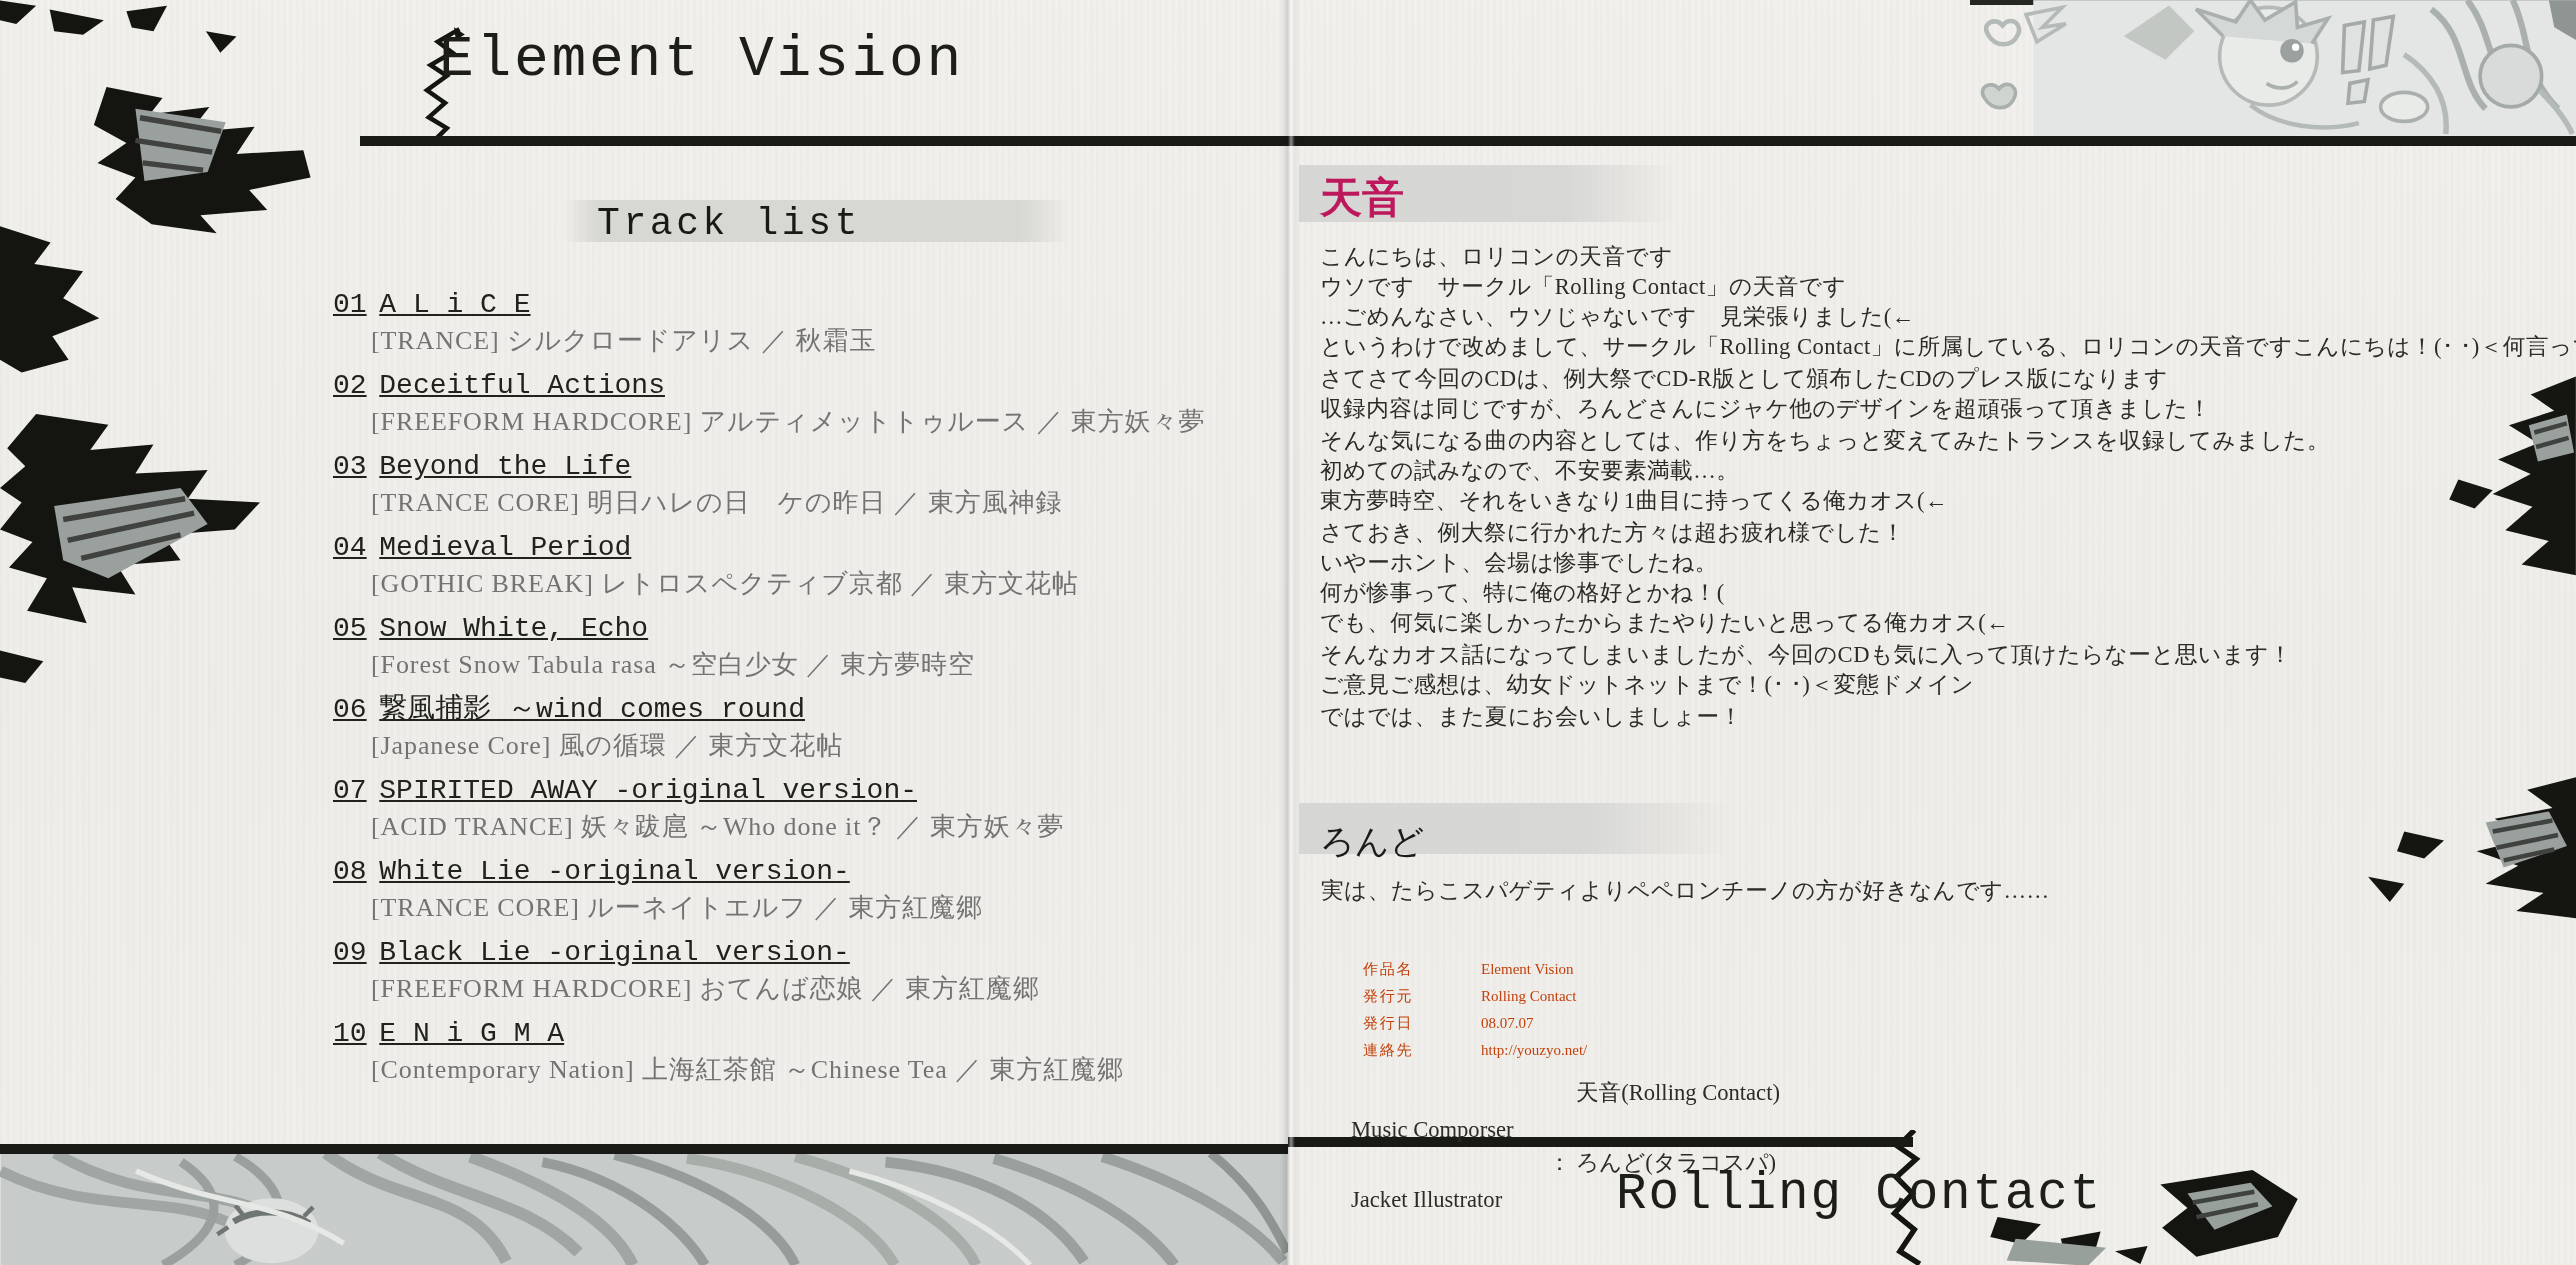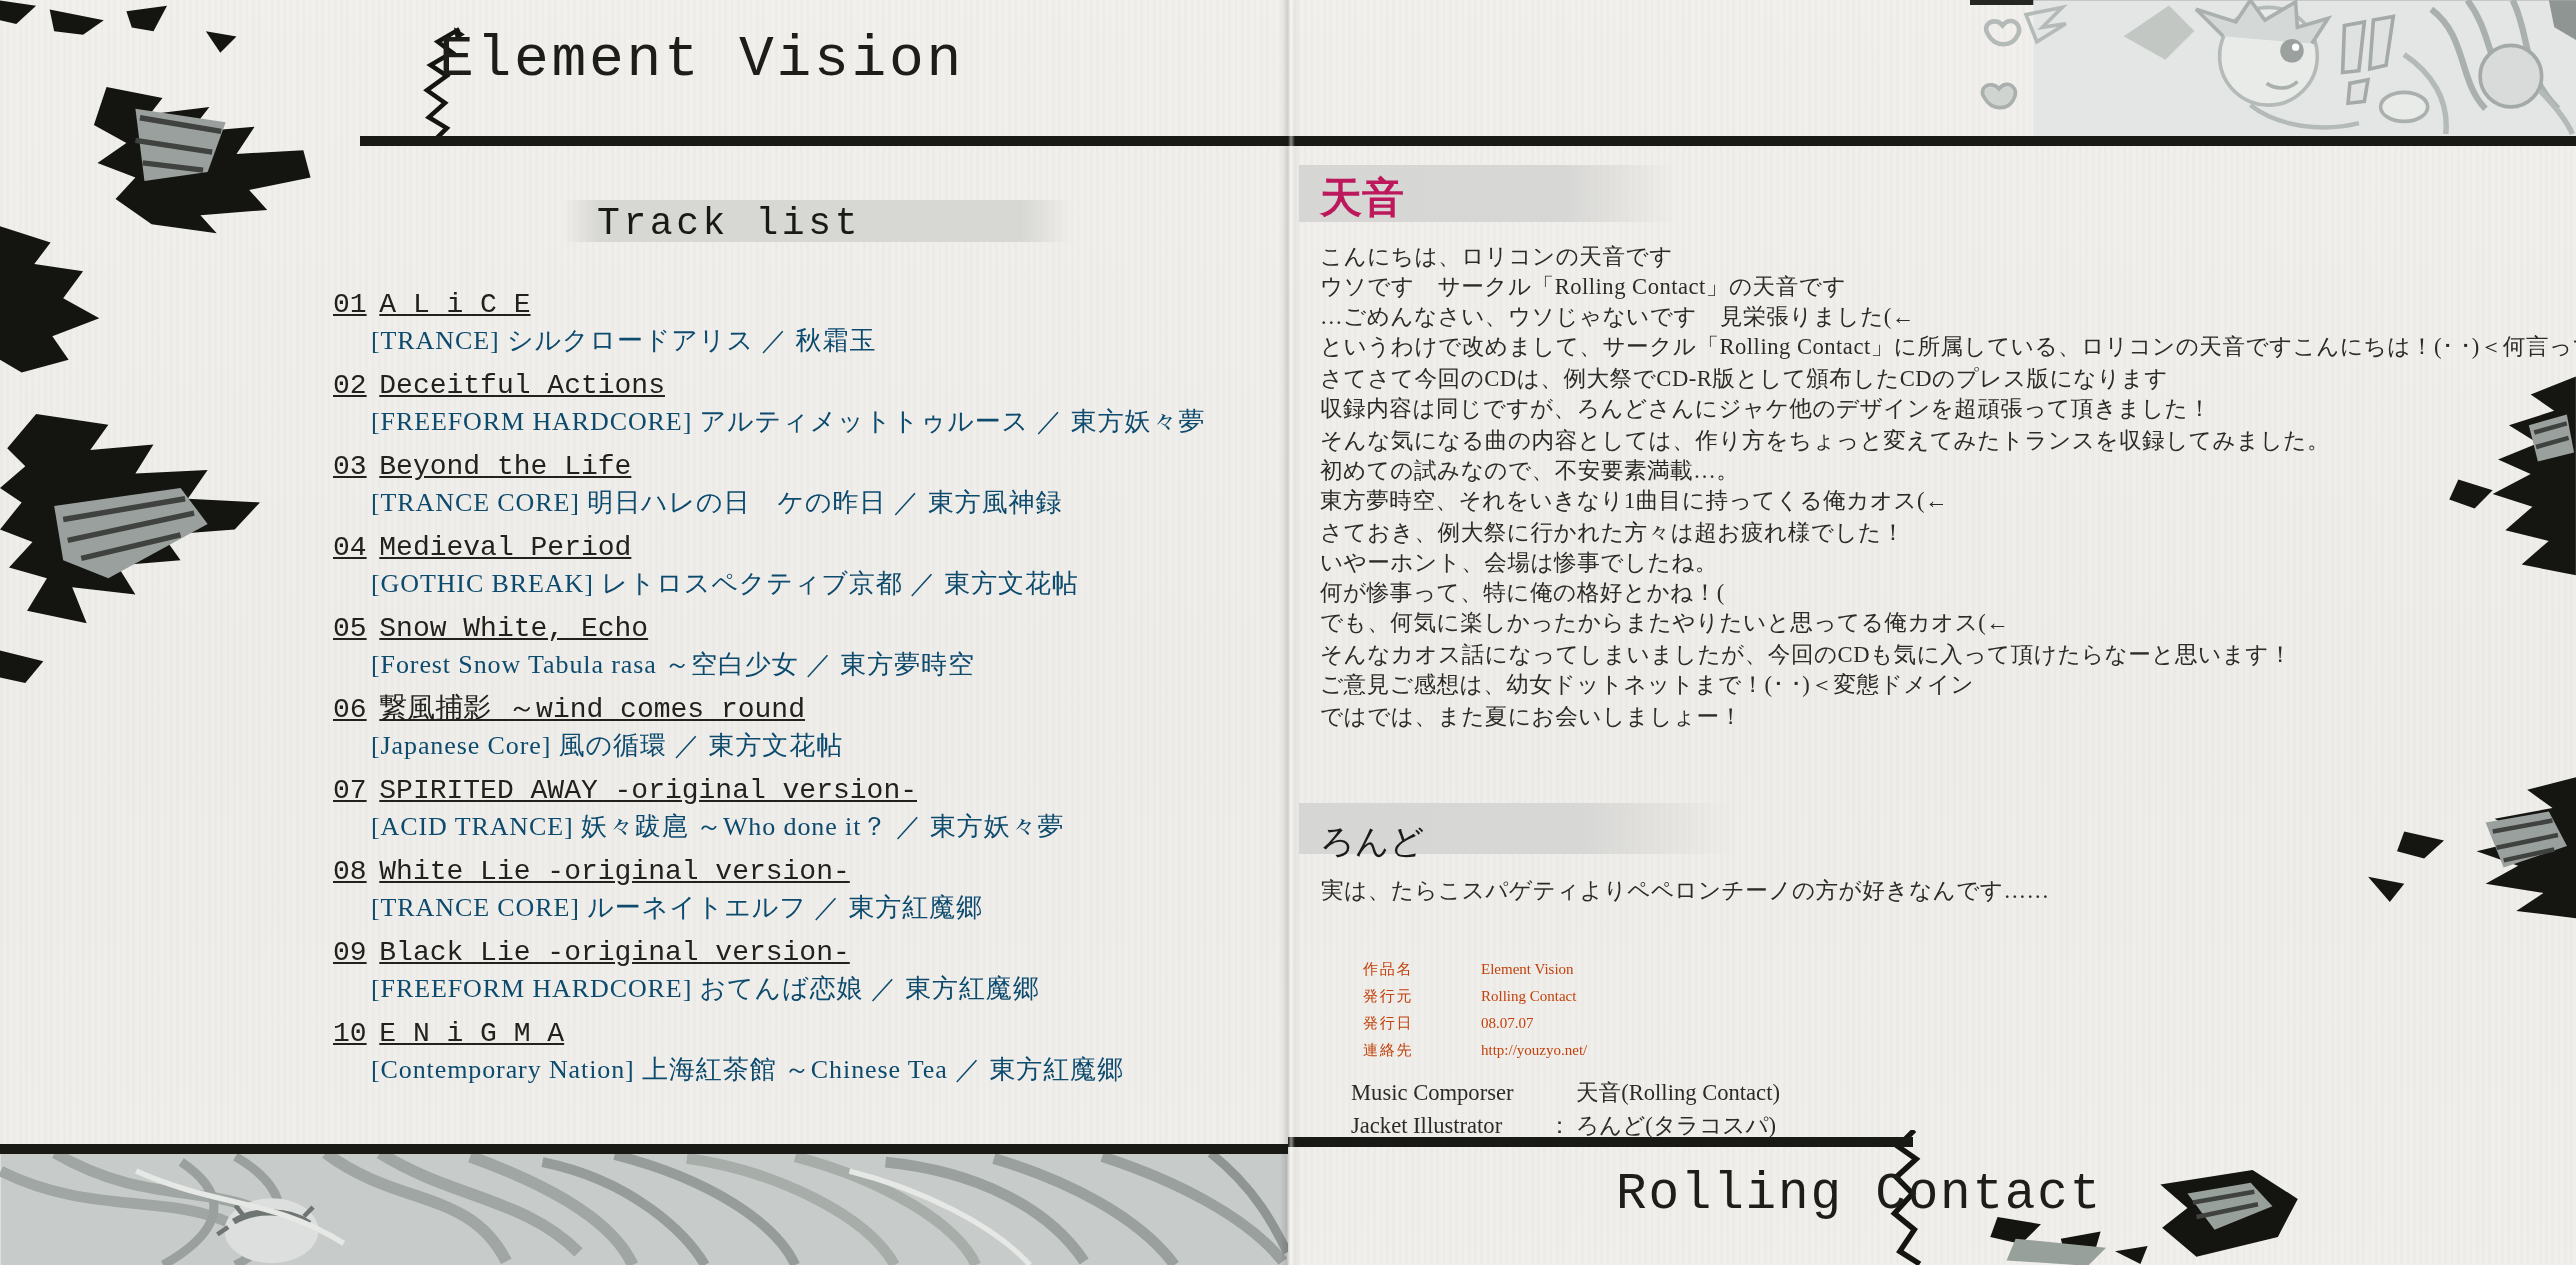--- a/index.html
+++ b/index.html
@@ -37,21 +37,21 @@
     font-size:38px;letter-spacing:3.6px;color:#191916;white-space:nowrap;text-align:right;
   }
   .tracks{left:333px;top:287px;width:949px;}
   .track{height:81px;}
   .track-line1{
     font-family:"Liberation Mono","DejaVu Sans Mono",monospace;
     font-size:28px;color:#21211d;white-space:nowrap;line-height:36px;text-decoration:underline;
   }
   .track-no{margin-right:12.7px;}
   .track-line2{
-    font-size:26px;color:#0c4a6e;white-space:nowrap;line-height:36px;
+    font-size:26px;color:#737373;white-space:nowrap;line-height:36px;
     padding-left:38px;letter-spacing:0.9px;
   }
   
   .amane-band{
     left:1299px;top:165px;width:380px;height:57px;
     background:linear-gradient(90deg,#d6d6d4 0%,#d7d7d5 70%,rgba(215,215,213,0) 100%);
   }
   .amane-heading{
     left:1320px;top:170px;font-size:42px;font-weight:600;color:#be185d;white-space:nowrap;
   }
@@ -65,21 +65,21 @@
   .rondo-heading{
     left:1320px;top:807px;font-size:34px;font-weight:400;color:#1b1b18;white-space:nowrap;margin-top:12px;
   }
   .rondo-text{left:1321px;top:875px;font-size:22.6px;color:#2b2b27;white-space:nowrap;letter-spacing:0.5px;}
   .credits{left:1363px;top:956px;}
   .credit-row{display:flex;font-size:15px;line-height:27px;color:#c2410c;}
   .credit-label{width:118px;letter-spacing:1.8px;}
   .credit-value{font-family:"Liberation Serif","DejaVu Serif",serif;}
   .staff{left:1351px;top:1076px;}
   .staff-row{display:flex;font-size:22.6px;line-height:33px;color:#2b2b27;}
-  .staff-label{width:192px;}
+  .staff-label{width:192px;margin-top:37px;}
   .staff-colon{width:33px;text-align:center;}
   .footer-logo{
     left:1616px;top:1166px;
     font-family:"Liberation Mono","DejaVu Sans Mono",monospace;
     font-size:51px;letter-spacing:1.8px;color:#1d1d1a;white-space:nowrap;
   }
   svg{display:block;}
 </style>
 </head>
 <body>

